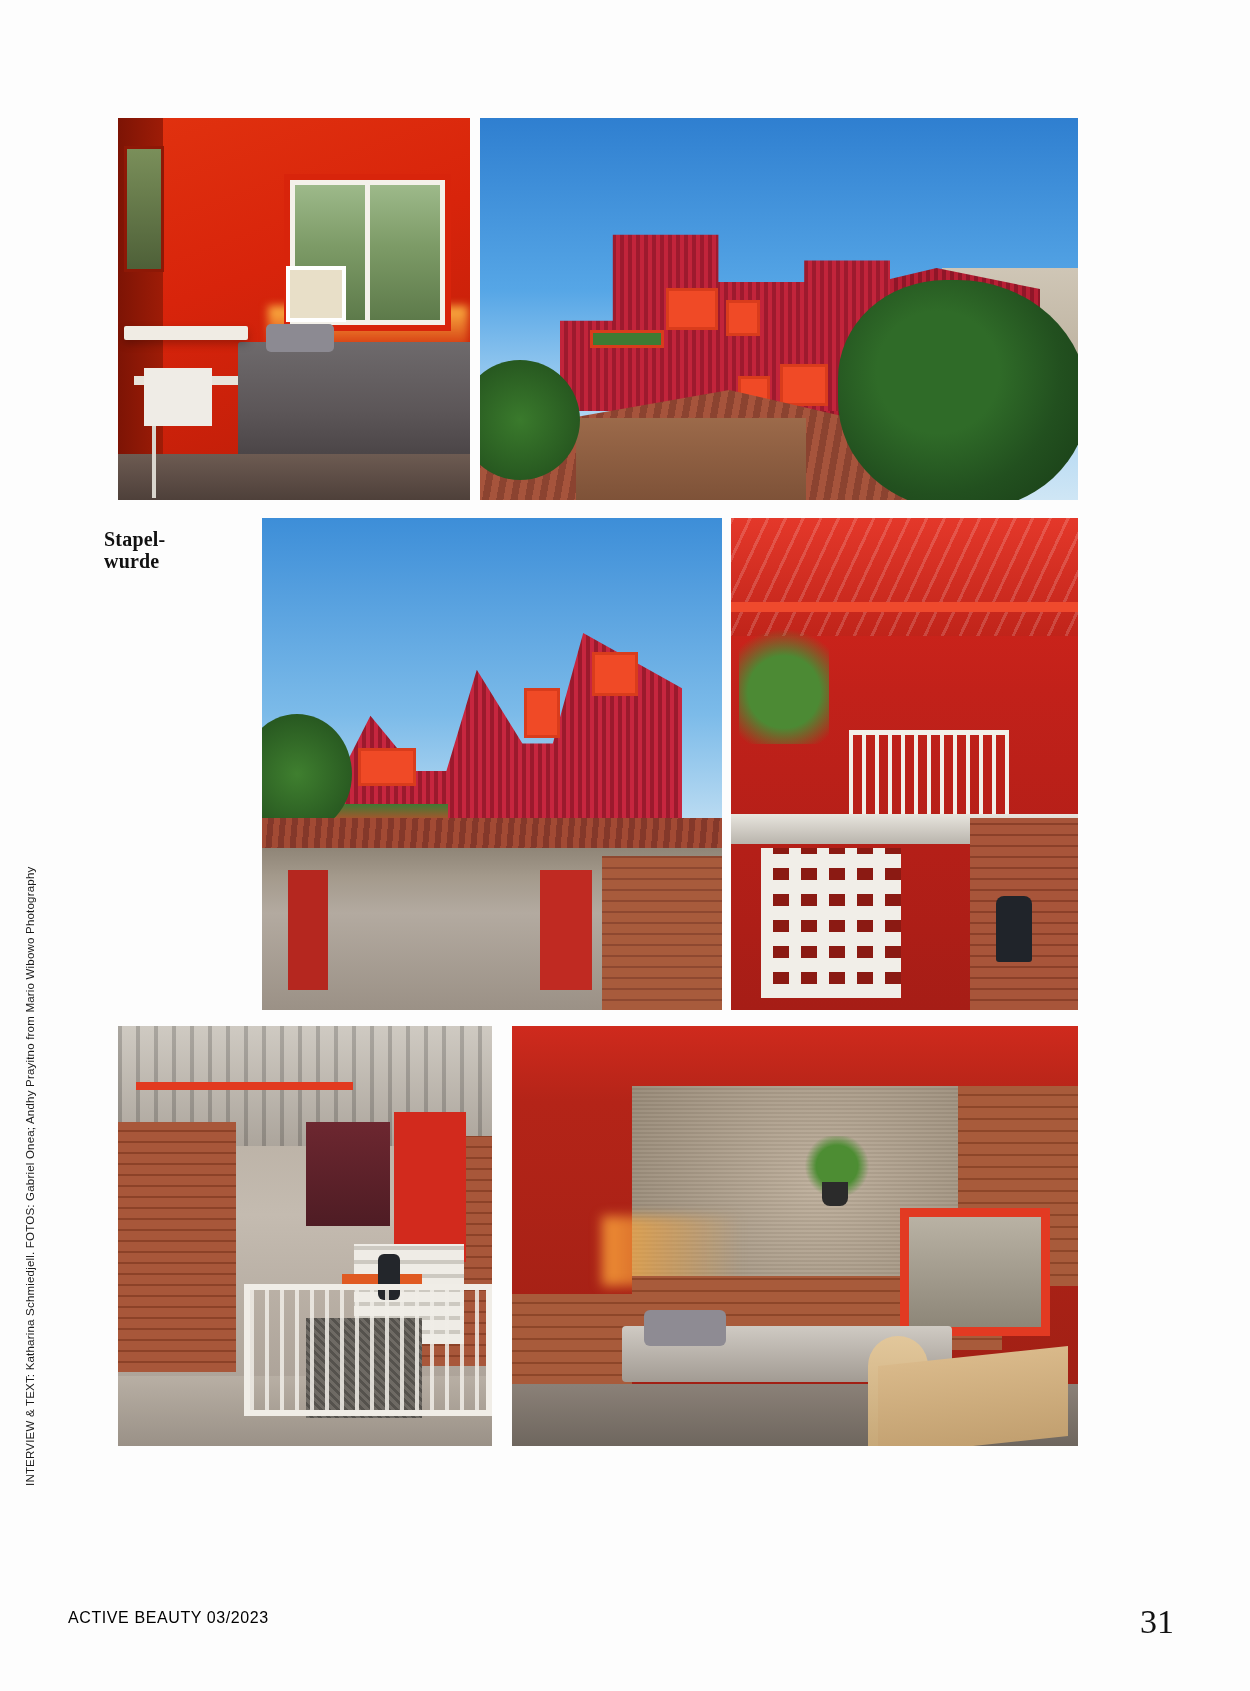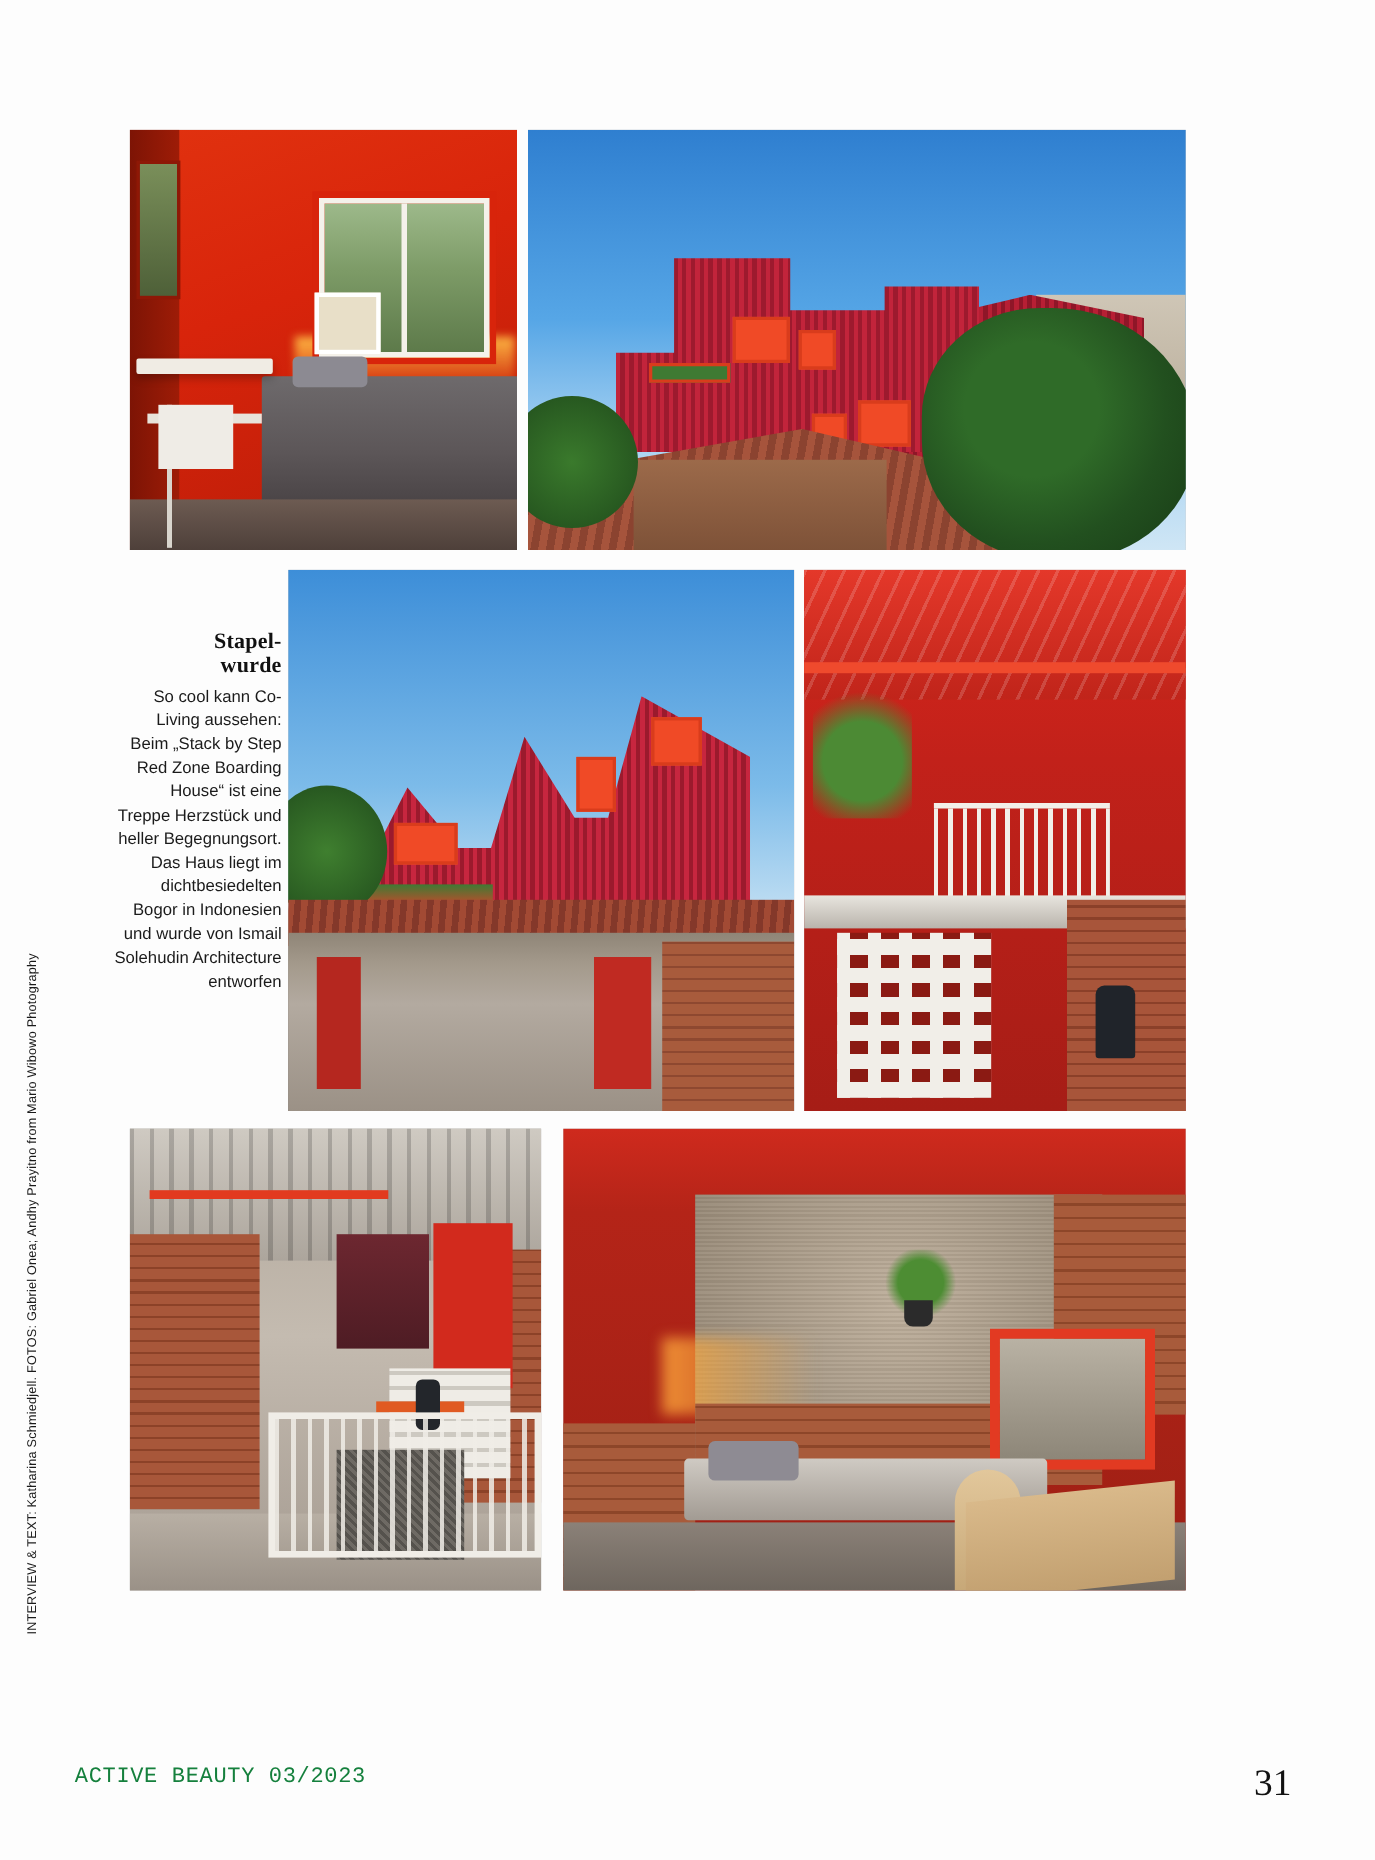--- a/index.html
+++ b/index.html
@@ -362,22 +362,21 @@
     position:absolute; left:0; bottom:0; width:100%; height:62px;
     background: linear-gradient(to bottom,#8b8178,#6e665e);
   }
 
   
   .text-col {
     position: absolute;
     left: 104px;
     top: 528px;
     width: 152px;
-    text-align: right;
-    margin-top: 44px;
+    text-align: left;
   }
   .headline {
     font-family: "Liberation Serif", serif;
     font-weight: bold;
     font-size: 20px;
     line-height: 1.12;
     color: #111;
     margin: 0 0 6px 0;
     letter-spacing: .2px;
   }
@@ -388,24 +387,24 @@
     color: #1b1b1b;
     margin: 0;
     hyphens: none;
   }
 
   
   .footer-left {
     position: absolute;
     left: 68px;
     bottom: 64px;
-    font-family: Liberation Mono, monospace;
-    font-size: 20px;
+    font-family: Liberation Sans, sans-serif;
+    font-size: 16px;
     letter-spacing: .6px;
-    color: #15803d;
+    color: #000000;
   }
   .folio {
     position: absolute;
     right: 76px;
     bottom: 50px;
     font-family: "Liberation Serif", serif;
     font-size: 34px;
     color: #111;
   }
 </style>
@@ -448,21 +447,20 @@
       <div class="fd-tree2"></div>
       <div class="fd-tree"></div>
     </div>
   </div>
 
   <div class="text-col">
     <div class="headline">
       <span>Stapel-</span><br>
       <span>wurde</span>
     </div>
-    <p class="body-copy">So cool kann Co-Living aussehen: Beim „Stack by Step Red Zone Boarding House“ ist eine Treppe Herzstück und heller Begegnungsort. Das Haus liegt im dichtbesiedelten Bogor in Indonesien und wurde von Ismail Solehudin Architecture entworfen</p>
   </div>
 
   <div class="photo" id="photo-facade-carport">
     <div class="inner">
       <div class="fc-mass"></div>
       <div class="fd-box" style="left:330px; top:134px; width:46px; height:44px;"></div>
       <div class="fd-box" style="left:262px; top:170px; width:36px; height:50px;"></div>
       <div class="fd-box" style="left:96px; top:230px; width:58px; height:38px;"></div>
       <div class="fc-planter"></div>
       <div class="fc-tree"></div>

